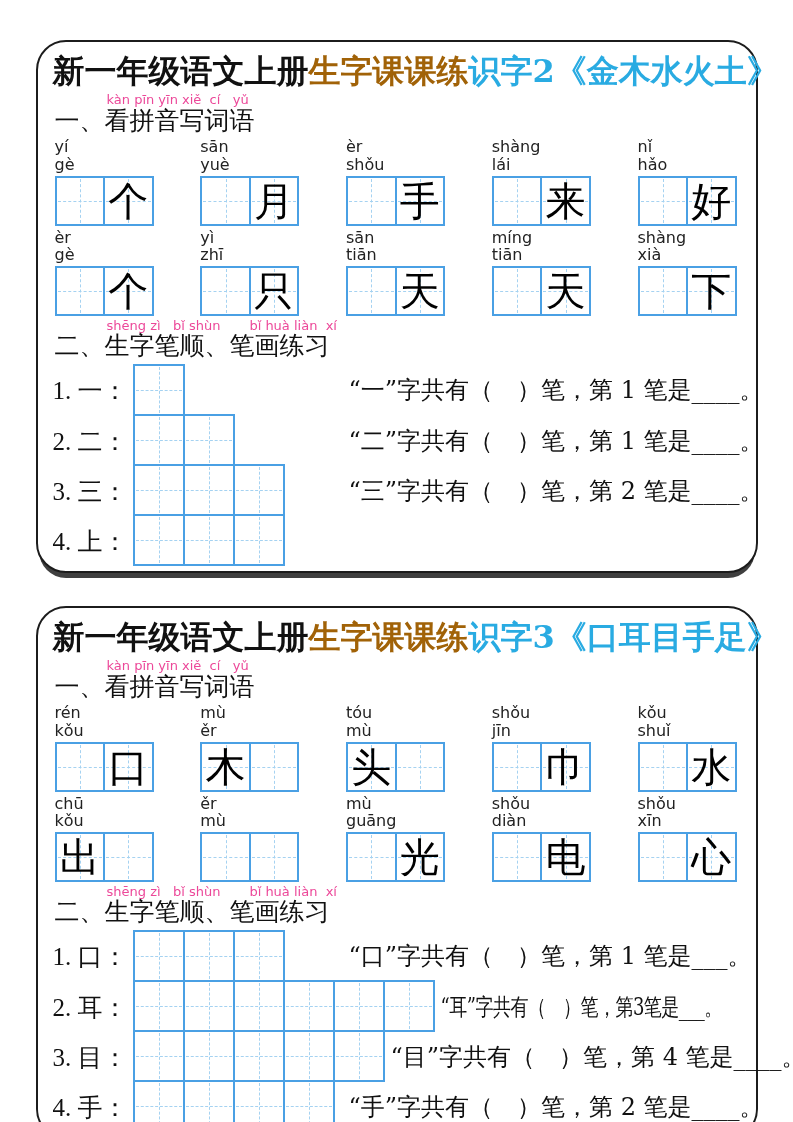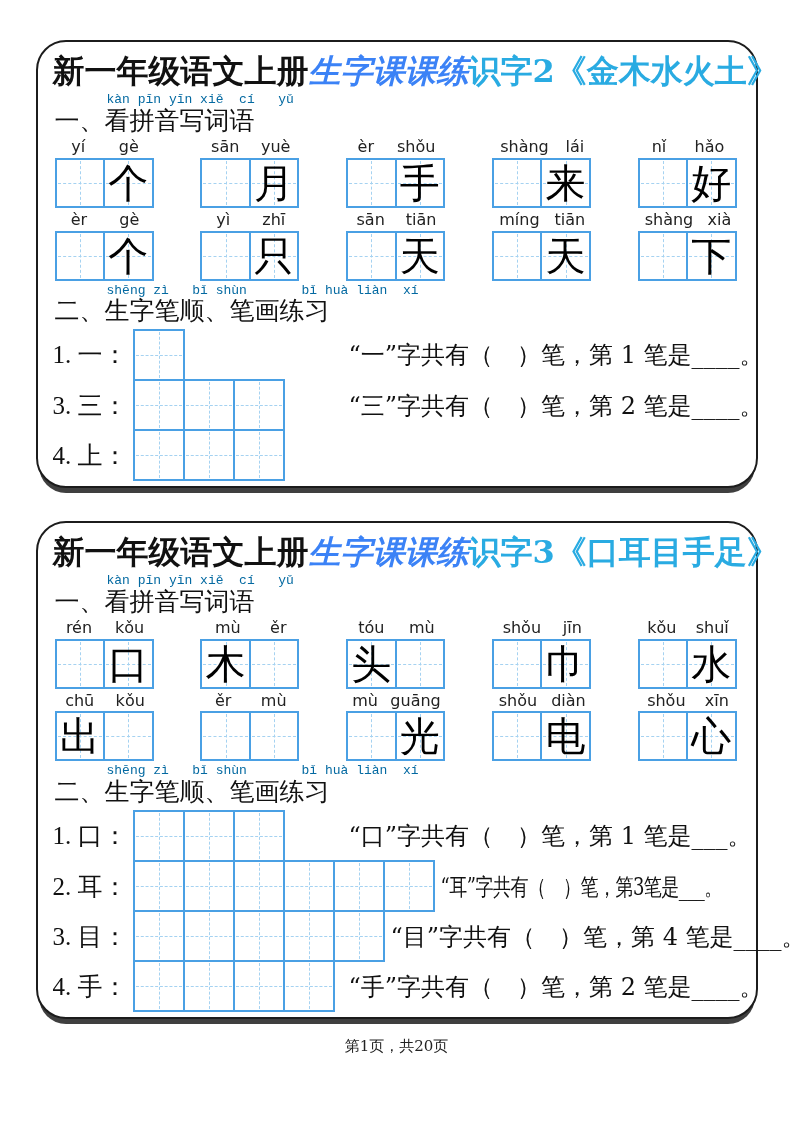--- a/index.html
+++ b/index.html
@@ -15,28 +15,28 @@
     padding:9px 15px 5px 15px;
     box-shadow:0 8px 0 -3px #3f3f3f;
   }
   .panel--first{margin-top:40px;}
   .panel--second{margin-top:33px;}
   .title{
     margin:0;font-weight:600;font-size:32px;line-height:1.28;white-space:nowrap;
     font-family:"DejaVu Serif", serif;letter-spacing:0px;
   }
   .t-black{color:#111;}
-  .t-red{color:#3b82f6;font-style:italic;}
+  .t-red{color:#a16207;}
   .t-blue{color:#29abe2;}
   .sec-head{margin-top:1px;}
-  .sec-pinyin{font-size:13px;line-height:1.05;color:#0369a1;margin-left:54px;white-space:pre;font-family:Liberation Mono, monospace;}
+  .sec-pinyin{font-size:13px;line-height:1.05;color:#ec4899;margin-left:54px;white-space:pre;}
   .sec-label{font-size:25px;line-height:1.15;margin:0 0 3px 2px;font-family:Liberation Serif, serif;font-weight:500;}
   .word-row{display:flex;justify-content:space-between;margin:3px 2px 3px 2px;}
   .word-unit{width:101px;}
-  .py{display:flex;justify-content:space-around;font-size:16px;line-height:1.1;color:#222;margin-bottom:2px;white-space:nowrap;}
+  .py{display:flex;justify-content:space-around;font-size:16px;line-height:1.1;color:#222;margin-bottom:2px;white-space:nowrap;flex-direction:column;}
   .pair{display:flex;}
   .cell{
     box-sizing:border-box;width:50.5px;height:50px;border:2px solid #4aa0e4;
     position:relative;display:flex;align-items:center;justify-content:center;background:#fff;
   }
   .cell + .cell{margin-left:-2px;}
   .cell::before{content:"";position:absolute;left:1px;right:1px;top:50%;border-top:1.5px dashed #a5d2f1;}
   .cell::after{content:"";position:absolute;top:1px;bottom:1px;left:50%;border-left:1.5px dashed #a5d2f1;}
   .ch{position:relative;z-index:1;font-family:"DejaVu Serif", serif;font-size:40px;line-height:1;color:#000;font-weight:500;}
   .stroke-section{margin-left:0px;}
@@ -221,20 +221,28 @@
 
     <div class="stroke-section">
       <div class="stroke-row">
         <div class="s-label">1. 一：</div>
         <div class="s-boxes">
             <div class="cell"></div>
           </div>
         <div class="s-q">“一”字共有（　）笔，第 1 笔是____。</div>
       </div>
       <div class="stroke-row">
+        <div class="s-label">2. 二：</div>
+        <div class="s-boxes">
+            <div class="cell"></div>
+            <div class="cell"></div>
+          </div>
+        <div class="s-q">“二”字共有（　）笔，第 1 笔是____。</div>
+      </div>
+      <div class="stroke-row">
         <div class="s-label">3. 三：</div>
         <div class="s-boxes">
             <div class="cell"></div>
             <div class="cell"></div>
             <div class="cell"></div>
           </div>
         <div class="s-q">“三”字共有（　）笔，第 2 笔是____。</div>
       </div>
       <div class="stroke-row">
         <div class="s-label">4. 上：</div>

